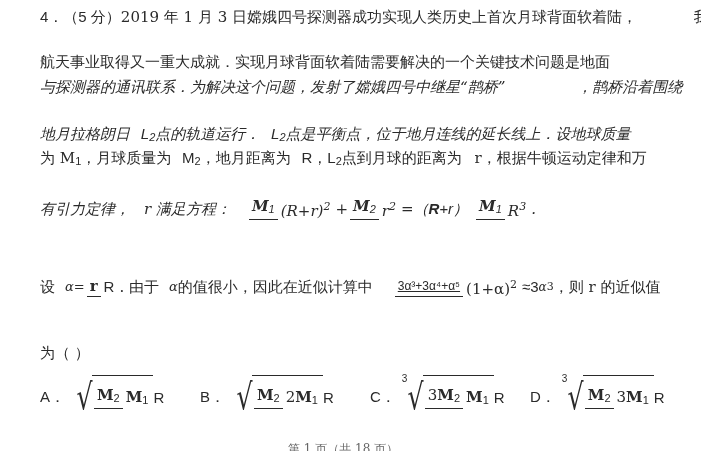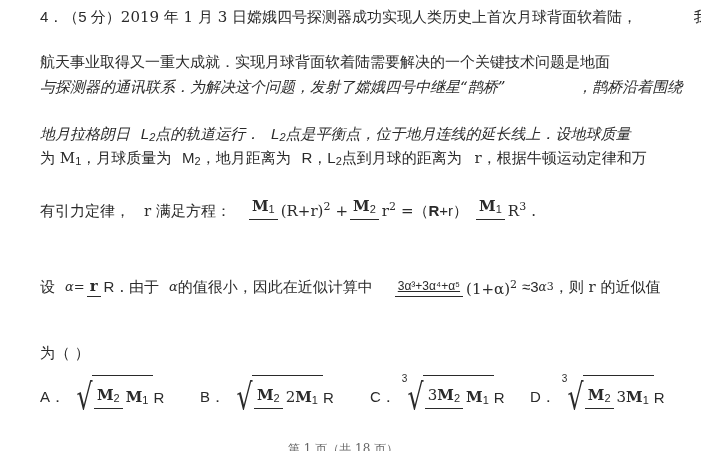--- a/index.html
+++ b/index.html
@@ -50,21 +50,21 @@
     <span class="gap" style="width:6px"></span><span class="sans">L</span><sub class="s">2</sub><span>点是平衡点，位于地月连线的延长线上．设地球质量</span>
   </div>
 
   <div class="line" style="top:148px;">
     <span>为 M</span><sub class="s">1</sub><span>，月球质量为</span>
     <span class="gap" style="width:6px"></span><span class="sans">M</span><sub class="s">2</sub><span>，地月距离为</span>
     <span class="gap" style="width:6px"></span><span class="sans">R，L</span><sub class="s">2</sub><span>点到月球的距离为</span>
     <span class="gap" style="width:8px"></span><span>r，根据牛顿运动定律和万</span>
   </div>
 
-  <div class="line" style="top:196px; display:flex; align-items:flex-end;">
+  <div class="line" style="top:196px; display:flex; align-items:center;font-style:italic;">
     <span>有引力定律，</span>
     <span class="gap" style="width:14px"></span>
     <span>r 满足方程：</span>
     <span class="gap" style="width:16px"></span>
     <span class="frac">
       <span class="num"><span class="mono bold">M</span><sub class="s">1</sub></span>
       <span class="den"><span>(R+r)</span><sup>2</sup></span>
     </span>
     <span>+</span>
     <span class="frac">

